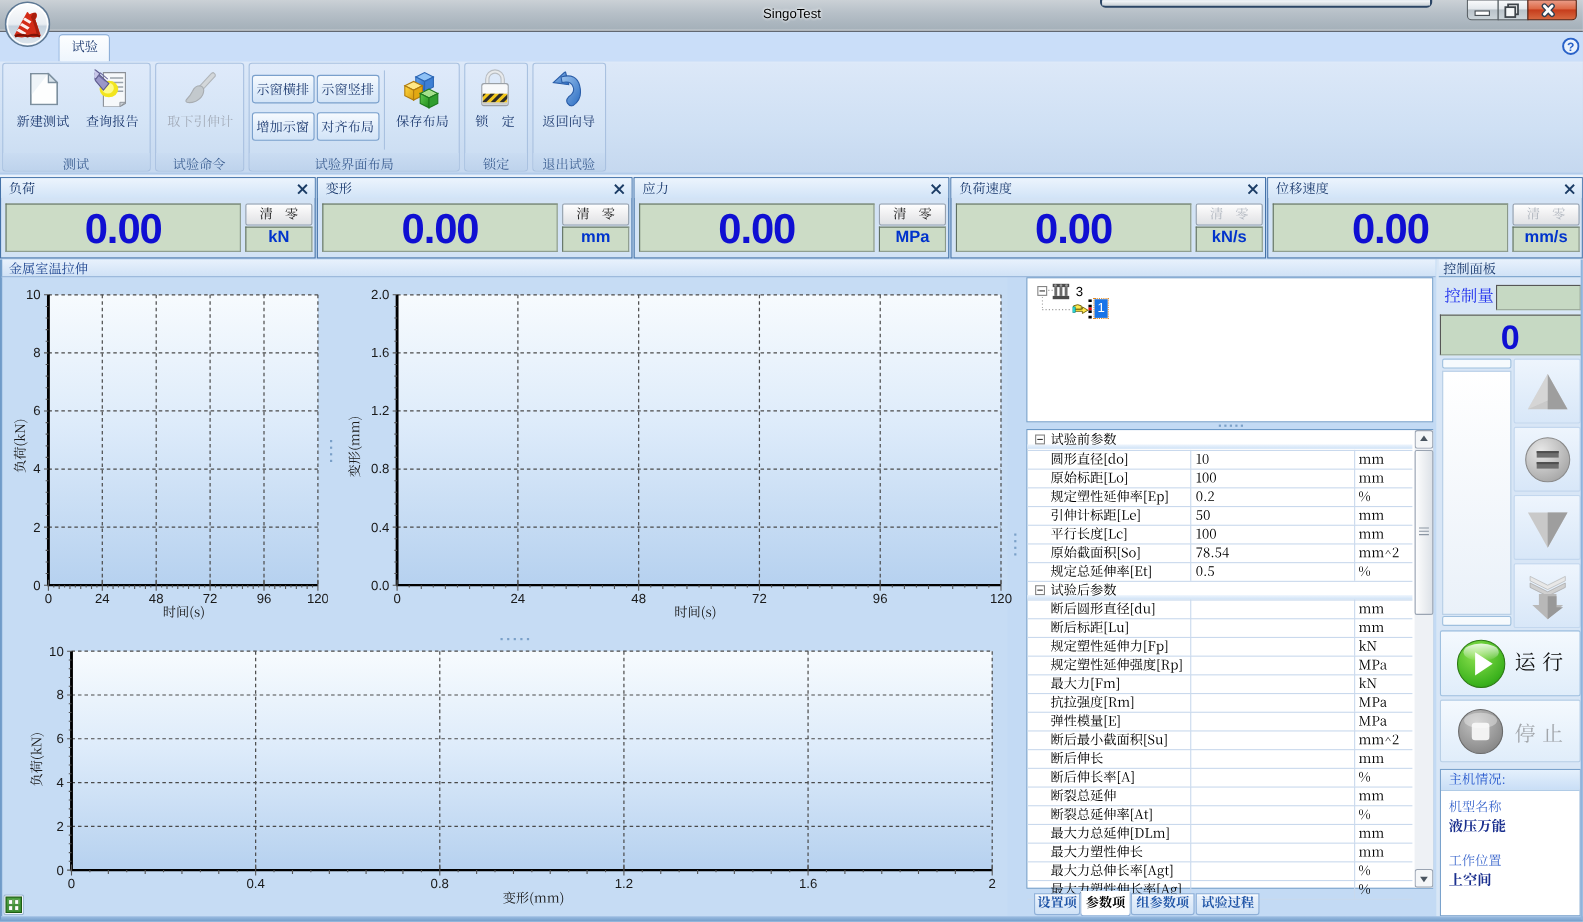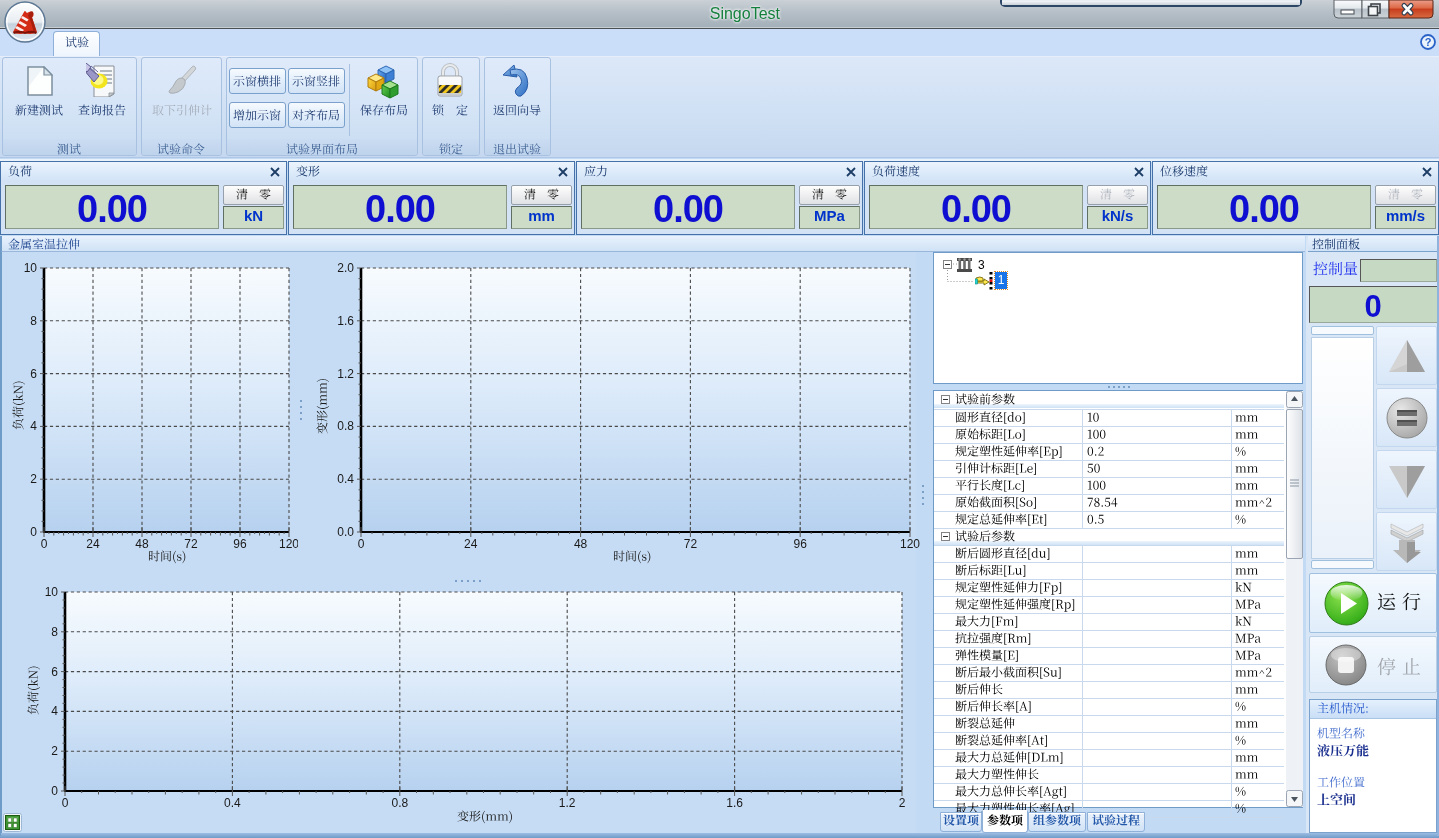--- a/index.html
+++ b/index.html
@@ -166,21 +166,21 @@
       <path id="g7f6e" d="M216 580V609H801V567H811C823 567 840 572 851 578L811 530H516L525 554C546 556 559 564 562 578L454 595L445 530H59L68 500H441L430 426H299L224 459V-11H43L52 -40H936C950 -40 959 -35 962 -24C927 7 872 49 872 49L823 -11H796V388C820 391 834 396 841 406L753 471L717 426H475L505 500H921C935 500 945 505 948 516C919 543 874 576 862 586L865 588V745C884 749 901 756 907 764L827 825L791 786H223L153 818V559H162C188 559 216 574 216 580ZM288 -11V74H729V-11ZM288 104V180H729V104ZM288 210V285H729V210ZM288 314V396H729V314ZM582 756V639H428V756ZM643 756H801V639H643ZM367 756V639H216V756Z"></path>
       <path id="g4e0ab" d="M30 -7 39 -36H942C957 -36 968 -31 971 -20C921 23 839 85 839 85L766 -7H532V429H868C883 429 893 434 896 445C848 487 767 549 767 549L696 457H532V791C559 795 566 805 568 820L403 835V-7Z"></path>
       <path id="g7a7ab" d="M443 541C474 539 489 547 495 560L340 639C297 558 179 424 68 353L75 344C221 384 362 467 443 541ZM153 764 139 763C147 702 113 646 79 625C47 610 24 581 36 544C50 506 96 496 131 518C168 539 194 593 182 670H805C799 638 792 599 784 567C729 589 656 607 562 613L554 604C652 550 775 450 833 365C934 330 976 465 817 551C860 578 907 615 936 644C957 645 967 648 975 657L863 763L797 698H535C612 719 632 860 406 853L400 847C434 817 461 763 461 714C472 706 484 701 495 698H177C172 719 164 741 153 764ZM842 81 779 -4H562V301H840C854 301 865 306 867 317C827 355 760 411 760 411L700 329H144L153 301H441V-4H42L51 -33H927C942 -33 952 -28 955 -17C913 24 842 81 842 81Z"></path>
       <path id="g95f4b" d="M183 854 175 847C219 801 270 726 288 662C400 592 480 809 183 854ZM254 709 97 724V-88H118C163 -88 211 -63 211 -51V677C243 681 251 693 254 709ZM582 194H410V363H582ZM303 619V75H322C377 75 410 100 410 107V166H582V96H600C641 96 690 126 691 136V537C706 540 716 546 720 552L623 628L573 576H414ZM582 548V391H410V548ZM778 760H414L423 732H788V64C788 50 782 43 764 43C741 43 625 50 625 50V36C680 28 704 15 721 -4C738 -20 745 -48 748 -85C884 -73 902 -27 902 52V713C922 717 936 726 943 734L830 822Z"></path>
     </defs>
   </svg>
 <div style="position:absolute;left:0;top:0;width:1439px;height:29px;background:linear-gradient(#cbd1d6,#b7c0c8 40%,#aab5be 75%,#a5b1ba 92%,#c8cdd2 93%,#c8cdd2)"></div>
 <div style="position:absolute;left:0;top:27.6px;width:1439px;height:1.4px;background:#4a4f55"></div>
 <div style="position:absolute;left:1000px;top:-8px;width:302px;height:15px;border:2px solid #2c4666;border-radius:5px;background:#e9eef3"></div>
 <div style="position:absolute;left:1002px;top:1px;width:298px;height:4px;background:linear-gradient(#f2f5f8,#c9d1d7)"></div>
-<div style="position:absolute;left:660px;top:5px;width:120px;text-align:right;font-size:16px;color:#15803d;text-shadow:0 0 3px #fff,0 0 3px #fff">SingoTest</div>
+<div style="position:absolute;left:660px;top:5px;width:120px;text-align:center;font-size:12px;color:#000000;text-shadow:0 0 3px #fff,0 0 3px #fff">SingoTest</div>
 <svg class="ab" style="left:1333px;top:0" width="104" height="19" viewBox="0 0 104 19">
 <defs>
       <linearGradient id="wbtn" x1="0" y1="0" x2="0" y2="1">
         <stop offset="0" stop-color="#fbfcfd"></stop>
         <stop offset=".45" stop-color="#e3e8ec"></stop>
         <stop offset=".5" stop-color="#b9c2c9"></stop>
         <stop offset="1" stop-color="#cdd5da"></stop>
       </linearGradient>
 <linearGradient id="wbtnr" x1="0" y1="0" x2="0" y2="1">
         <stop offset="0" stop-color="#eb9f8b"></stop>

